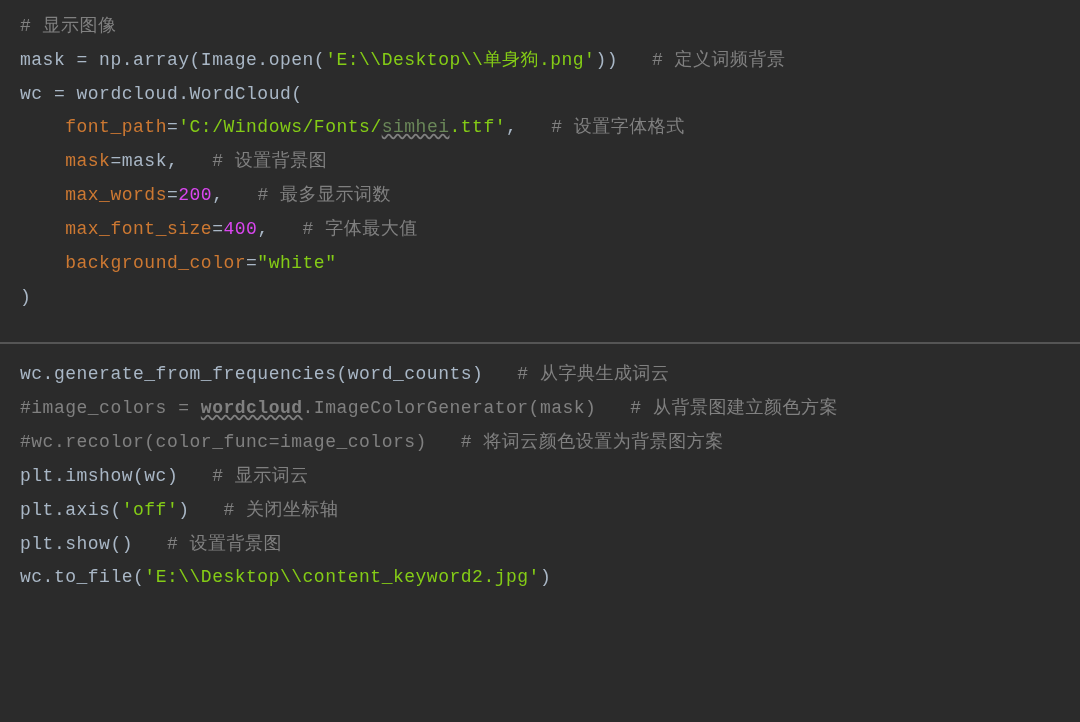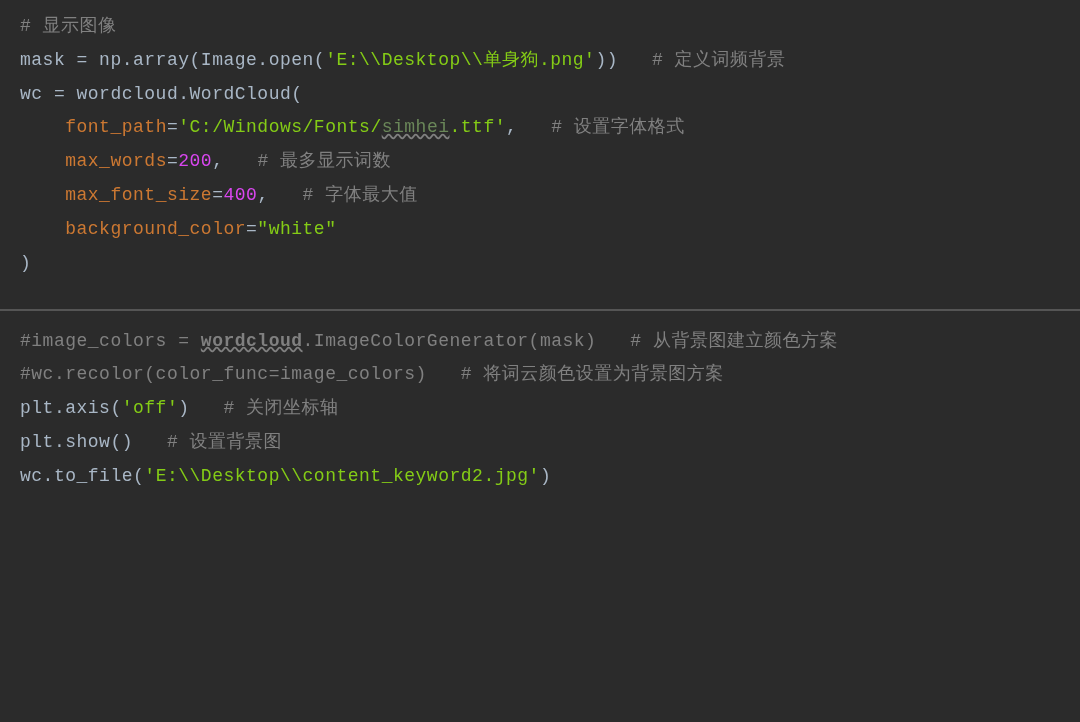--- a/index.html
+++ b/index.html
@@ -36,27 +36,30 @@
     }
   </style>
 </head>
 <body>
 
 <div class="code-area">
   <div class="line"><span class="comment"># 显示图像</span></div>
   <div class="line"><span class="identifier">mask = np.array(Image.open(</span><span class="string">'E:\\Desktop\\单身狗.png'</span><span class="identifier">))   </span><span class="comment"># 定义词频背景</span></div>
   <div class="line"><span class="identifier">wc = wordcloud.WordCloud(</span></div>
   <div class="line"><span>    </span><span class="keyword-param">font_path</span><span class="identifier">=</span><span class="string">'C:/Windows/Fonts/</span><span class="string-wavy">simhei</span><span class="string">.ttf'</span><span class="identifier">,   </span><span class="comment"># 设置字体格式</span></div>
+  <div class="line"><span>    </span><span class="keyword-param">mask</span><span class="identifier">=mask,   </span><span class="comment"># 设置背景图</span></div>
   <div class="line"><span>    </span><span class="keyword-param">max_words</span><span class="identifier">=</span><span class="number">200</span><span class="identifier">,   </span><span class="comment"># 最多显示词数</span></div>
   <div class="line"><span>    </span><span class="keyword-param">max_font_size</span><span class="identifier">=</span><span class="number">400</span><span class="identifier">,   </span><span class="comment"># 字体最大值</span></div>
   <div class="line"><span>    </span><span class="keyword-param">background_color</span><span class="identifier">=</span><span class="string">"white"</span></div>
   <div class="line"><span class="identifier">)</span></div>
 </div>
 
 <div class="divider"></div>
 
 <div class="block2">
+  <div class="line"><span class="identifier">wc.generate_from_frequencies(word_counts)   </span><span class="comment"># 从字典生成词云</span></div>
   <div class="line"><span class="comment">#image_colors = </span><span class="comment wavy">wordcloud</span><span class="comment">.ImageColorGenerator(mask)   # 从背景图建立颜色方案</span></div>
   <div class="line"><span class="comment">#wc.recolor(color_func=image_colors)   # 将词云颜色设置为背景图方案</span></div>
+  <div class="line"><span class="identifier">plt.imshow(wc)   </span><span class="comment"># 显示词云</span></div>
   <div class="line"><span class="identifier">plt.axis(</span><span class="string">'off'</span><span class="identifier">)   </span><span class="comment"># 关闭坐标轴</span></div>
   <div class="line"><span class="identifier">plt.show()   </span><span class="comment"># 设置背景图</span></div>
   <div class="line"><span class="identifier">wc.to_file(</span><span class="string">'E:\\Desktop\\content_keyword2.jpg'</span><span class="identifier">)</span></div>
 </div>
 
 </body></html>

